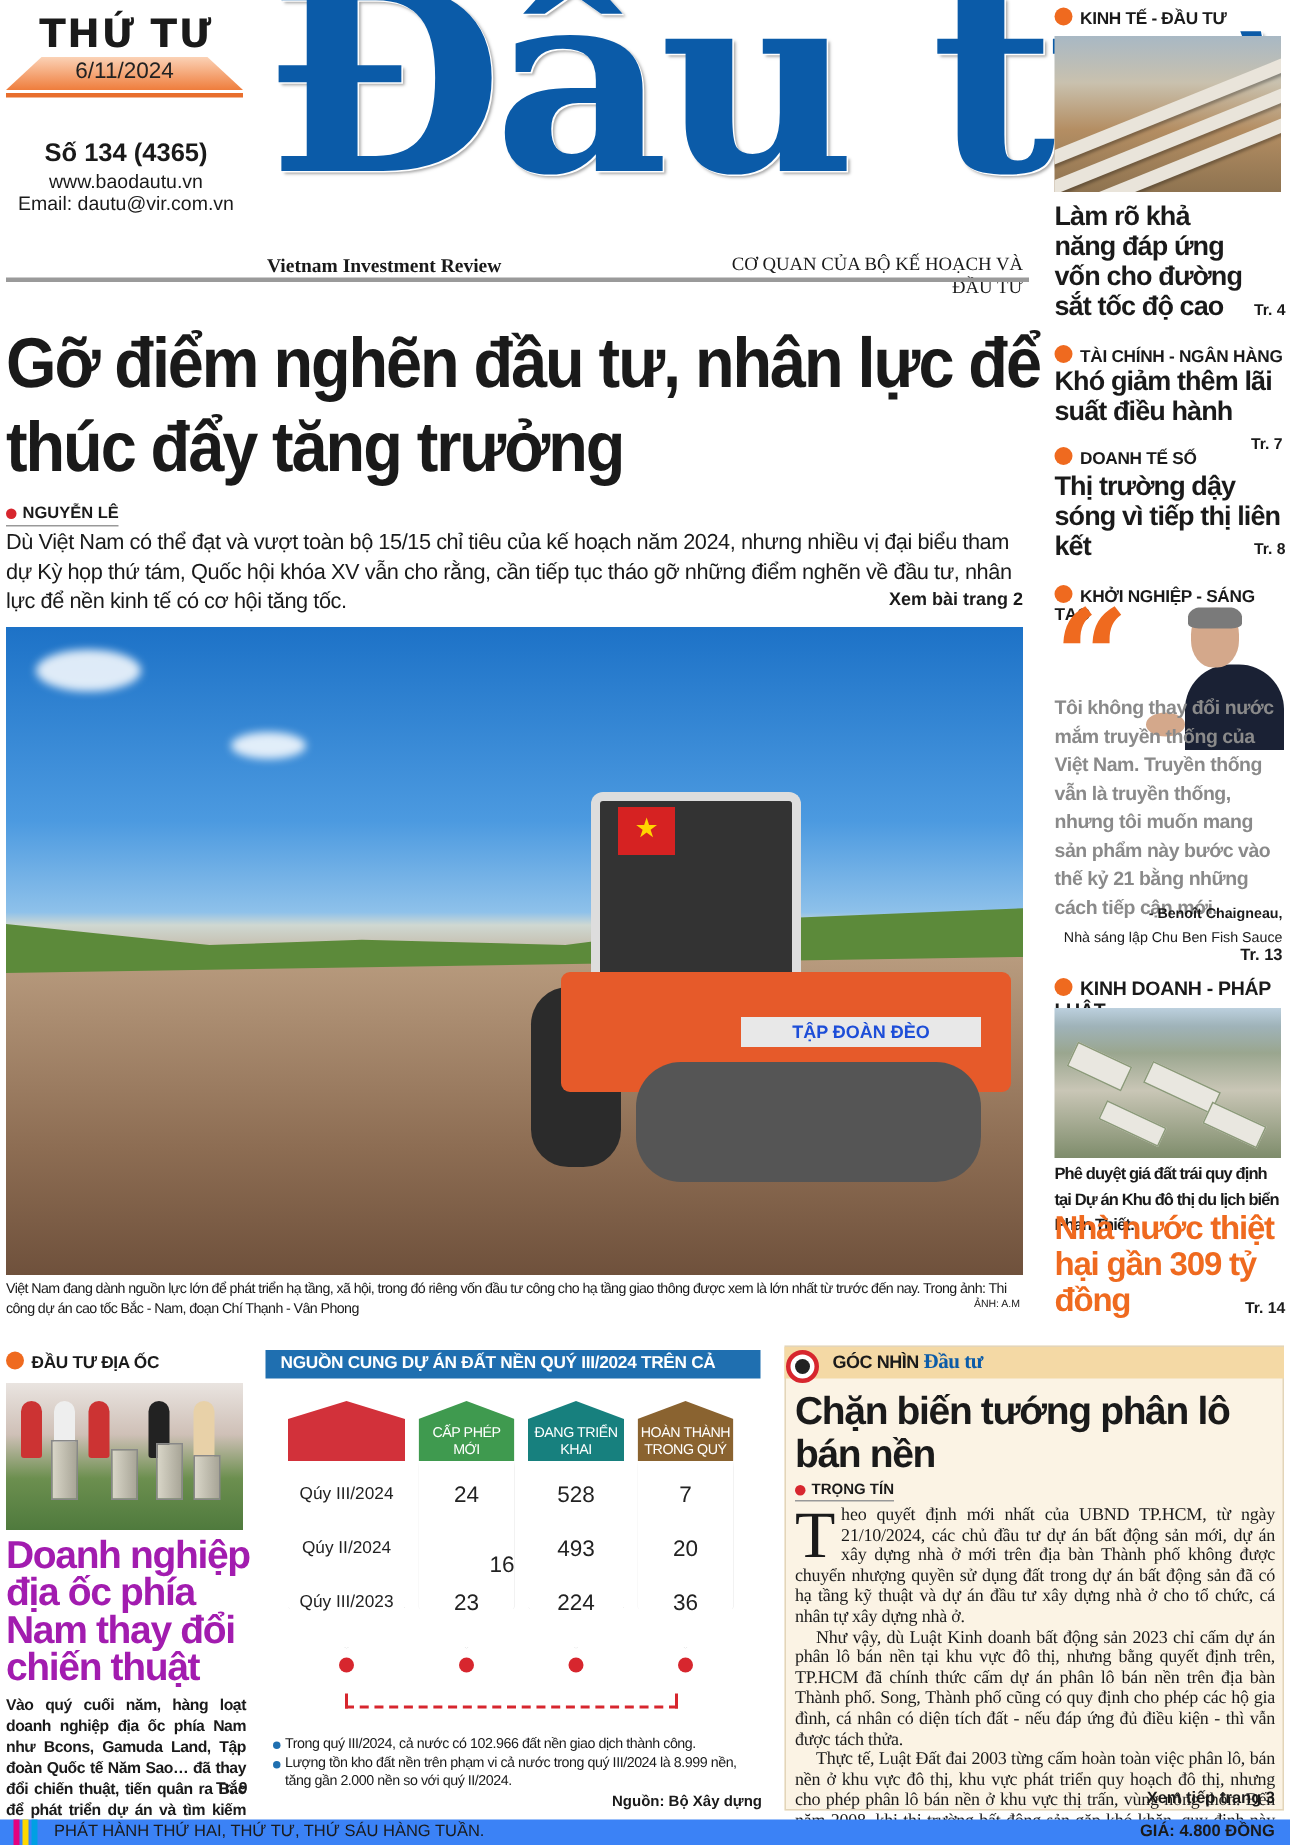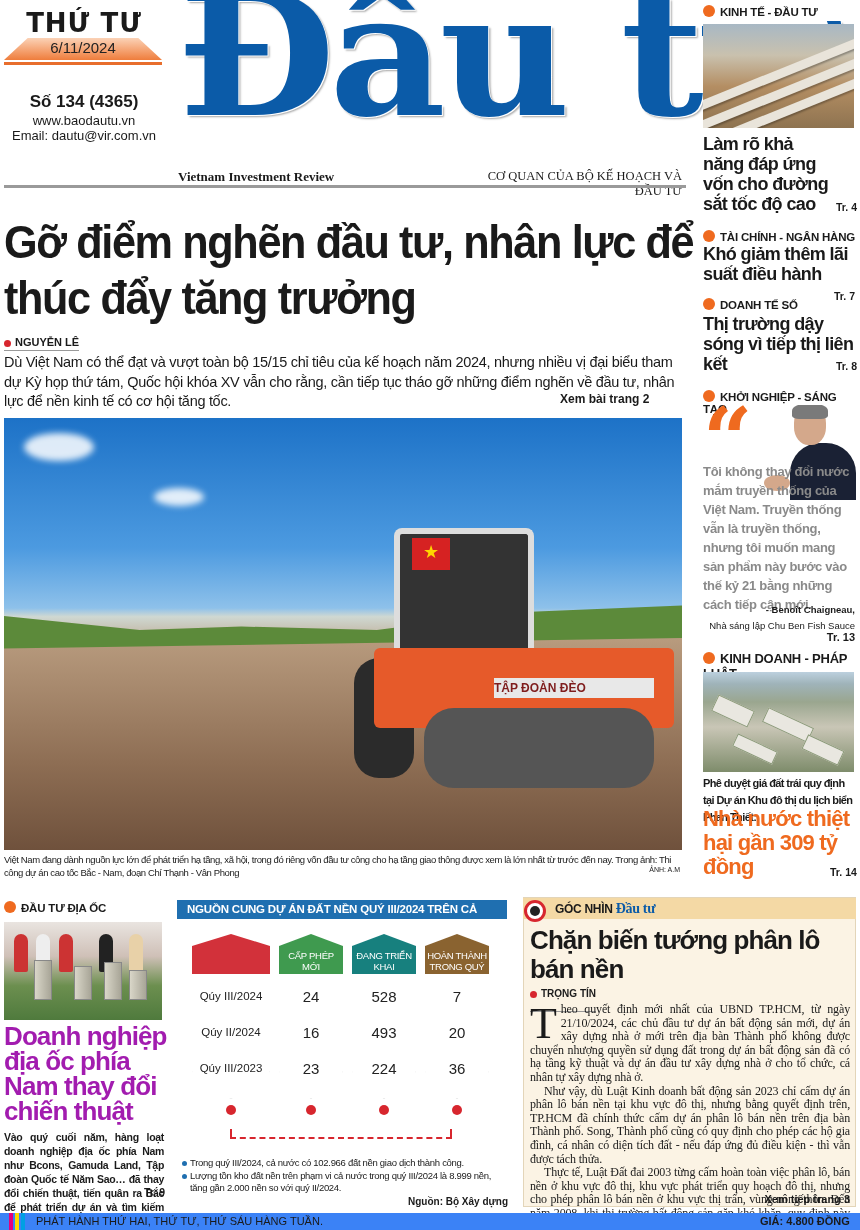--- a/index.html
+++ b/index.html
@@ -21,32 +21,32 @@
   #vir { left: 178px; top: 169px; font-family: "Liberation Serif", serif; font-weight: bold; font-size: 13px; }
   #agency { left: 462px; top: 169px; font-family: "Liberation Serif", serif; font-size: 12.5px; width: 220px; text-align: right; }
   #mast-rule { left: 4px; top: 185px; width: 682px; height: 3px; background: #9a9a9a; }
 
   
   #lead-title { left: 4px; top: 214px; width: 686px; font-weight: bold; font-size: 47px; line-height: 56px; letter-spacing: -1.5px; transform: scaleX(0.92); transform-origin: left; width: 750px; }
   #lead-author { left: 4px; top: 336px; font-size: 11px; font-weight: bold; border-bottom: 1px solid #999; padding-bottom: 2px; }
   .dot { display: inline-block; width: 7px; height: 7px; border-radius: 50%; background: #d7262e; margin-right: 4px; vertical-align: middle; }
   .odot { display: inline-block; width: 12px; height: 12px; border-radius: 50%; background: #ef6a1f; margin-right: 5px; vertical-align: -1px; }
   #lead-sapo { left: 4px; top: 353px; width: 682px; font-size: 14.5px; line-height: 19.5px; letter-spacing: -0.3px; }
-  #lead-more { left: 560px; top: 392px; width: 122px; text-align: left; font-weight: bold; font-size: 12px; }
+  #lead-more { left: 560px; top: 392px; width: 122px; text-align: right; font-weight: bold; font-size: 12px; }
 
   
   #photo { left: 4px; top: 418px; width: 678px; height: 432px; overflow: hidden; background: linear-gradient(180deg, #1d72c7 0%, #4c9ae0 30%, #8ec1ea 44%, #cfd8d2 46%, #b59473 55%, #8c6a4f 75%, #7a5b44 100%); }
   #photo .hills { position: absolute; left: 0; top: 170px; width: 100%; height: 70px; background: #5c8a3a; clip-path: polygon(0 40%, 20% 60%, 35% 55%, 55% 60%, 75% 35%, 100% 25%, 100% 100%, 0 100%); }
   #photo .road { position: absolute; left: 0; top: 220px; width: 100%; height: 212px; background: linear-gradient(180deg, #b89b7e 0%, #8d6d53 60%, #6f513c 100%); clip-path: polygon(0 5%, 100% 0, 100% 100%, 0 100%); }
   #photo .roller { position: absolute; left: 350px; top: 110px; width: 320px; height: 260px; }
   #photo .cab { position: absolute; left: 40px; top: 0; width: 140px; height: 120px; border: 6px solid #ddd; border-bottom: none; border-radius: 8px 8px 0 0; background: #333; }
   #photo .body { position: absolute; left: 20px; top: 120px; width: 300px; height: 80px; background: #e65a2a; border-radius: 6px; }
   #photo .drum { position: absolute; left: 70px; top: 180px; width: 230px; height: 80px; background: #555; border-radius: 30px; }
   #photo .wheel { position: absolute; left: 0; top: 130px; width: 60px; height: 120px; background: #2b2b2b; border-radius: 25px; }
-  #photo .plate { position: absolute; left: 140px; top: 150px; width: 160px; height: 20px; background: #e8e8e8; color: #7f1d1d; font-size: 12px; font-weight: bold; line-height: 20px; }
+  #photo .plate { position: absolute; left: 140px; top: 150px; width: 160px; height: 20px; background: #e8e8e8; color: #1d4ed8; font-size: 12px; font-weight: bold; text-align: center; line-height: 20px; }
   #photo .flag { position: absolute; left: 58px; top: 10px; width: 38px; height: 32px; background: #d62222; }
   #photo .flag::after { content: "★"; position: absolute; left: 11px; top: 3px; color: #ffd500; font-size: 18px; }
   #photo .cloud { position: absolute; background: rgba(255,255,255,0.85); border-radius: 50%; filter: blur(3px); }
   #caption { left: 4px; top: 853px; width: 680px; font-size: 9.5px; line-height: 13px; letter-spacing: -0.4px; }
   #credit { left: 600px; top: 866px; width: 80px; text-align: right; font-size: 7px; }
 
   
   .rc-tag { font-weight: bold; font-size: 11.5px; letter-spacing: -0.2px; }
   .rc-title { font-weight: bold; font-size: 18px; line-height: 20px; letter-spacing: -0.6px; }
   .rc-tr { font-weight: bold; font-size: 10.5px; }
@@ -90,21 +90,21 @@
   #info-src { left: 380px; top: 1196px; width: 128px; text-align: right; font-weight: bold; font-size: 10px; }
 
   
   #op-box { left: 523px; top: 897px; width: 333px; height: 310px; background: #fbf3e4; border: 1px solid #e3d5b9; }
   #op-band { left: 523px; top: 898px; width: 333px; height: 21px; background: #f4d9a5; }
   #op-icon { left: 524px; top: 900px; width: 22px; height: 22px; border-radius: 50%; border: 3px solid #d7262e; background: #fff; }
   #op-icon::after { content: ""; position: absolute; left: 3px; top: 3px; width: 10px; height: 10px; border-radius: 50%; background: #222; }
   #op-label { left: 555px; top: 901px; font-weight: bold; font-size: 12px; letter-spacing: -0.3px; }
   #op-label .brand { color: #0b5ba8; font-family: "Liberation Serif", serif; font-size: 14px; }
   #op-title { left: 530px; top: 926px; width: 320px; font-weight: bold; font-size: 26px; line-height: 29px; letter-spacing: -0.9px; }
-  #op-author { left: 530px; top: 988px; font-weight: bold; font-size: 10px; border-bottom: 1px solid #999; padding-bottom: 12px; }
+  #op-author { left: 530px; top: 988px; font-weight: bold; font-size: 10px; border-bottom: 1px solid #999; padding-bottom: 1px; }
   #op-body { left: 530px; top: 1003px; width: 320px; font-family: "Liberation Serif", serif; font-size: 12px; line-height: 13.6px; text-align: justify; letter-spacing: -0.15px; }
   #op-body p { text-indent: 14px; }
   #op-body p.first { text-indent: 0; }
   #op-body .drop { float: left; font-size: 44px; line-height: 38px; margin: 2px 4px 0 0; }
   #op-more { left: 720px; top: 1193px; width: 130px; text-align: right; font-weight: bold; font-size: 11px; }
 
   
   #footer { left: 0; top: 1213px; width: 860px; height: 17px; background: #3b82f6; font-size: 11px; line-height: 17px; }
   #footer .bars { position: absolute; left: 9px; top: 0; height: 17px; }
   #footer .bars i { display: inline-block; width: 4px; height: 17px; margin-right: 2px; }
@@ -218,21 +218,21 @@
   <div class="rowlbl cond" style="top:56px;">Qúy III/2024</div>
   <div class="rowlbl cond" style="top:92px;">Qúy II/2024</div>
   <div class="rowlbl cond" style="top:128px;">Qúy III/2023</div>
   <div class="pin"></div>
 </div>
 <div class="col" style="left:279px;width:64px;">
   <div class="roof" style="background:#3f9a4f;"></div>
   <div class="roof-lbl cond">CẤP PHÉP MỚI</div>
   <div class="card"></div>
   <div class="val" style="top:54px;">24</div>
-  <div class="val" style="top:90px;">16</div>
+  <div class="val" style="top:101px;text-align:right;">16</div>
   <div class="val" style="top:126px;">23</div>
   <div class="pin"></div>
 </div>
 <div class="col" style="left:352px;width:64px;">
   <div class="roof" style="background:#17807e;"></div>
   <div class="roof-lbl cond">ĐANG TRIỂN KHAI</div>
   <div class="card"></div>
   <div class="val" style="top:54px;">528</div>
   <div class="val" style="top:90px;">493</div>
   <div class="val" style="top:126px;">224</div>

